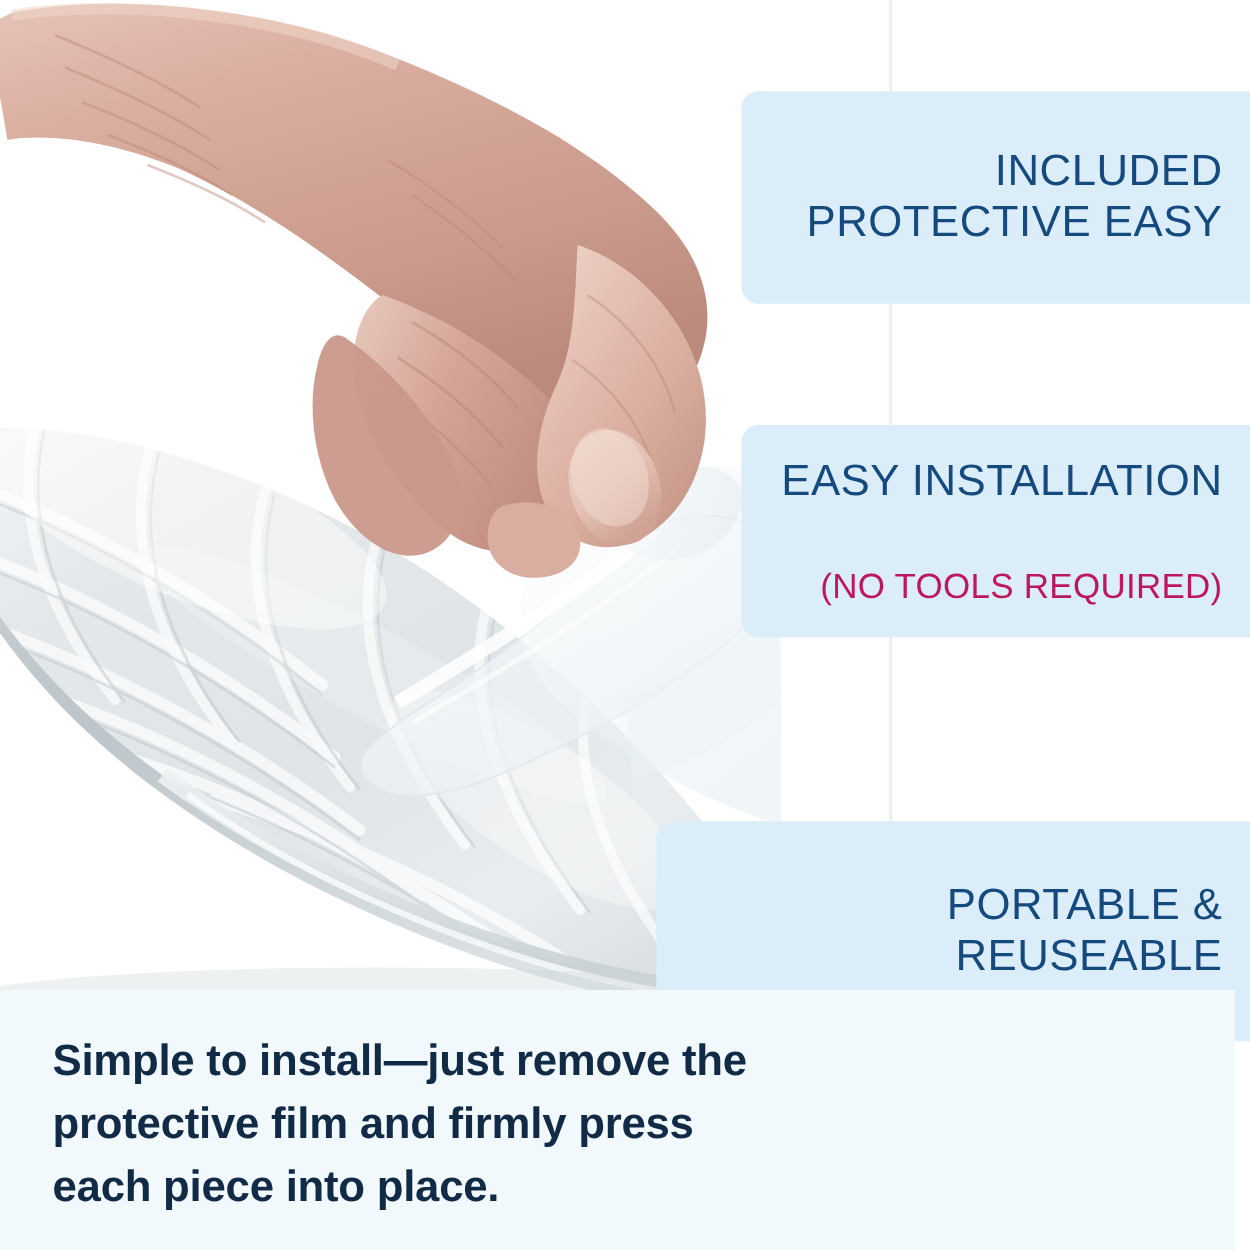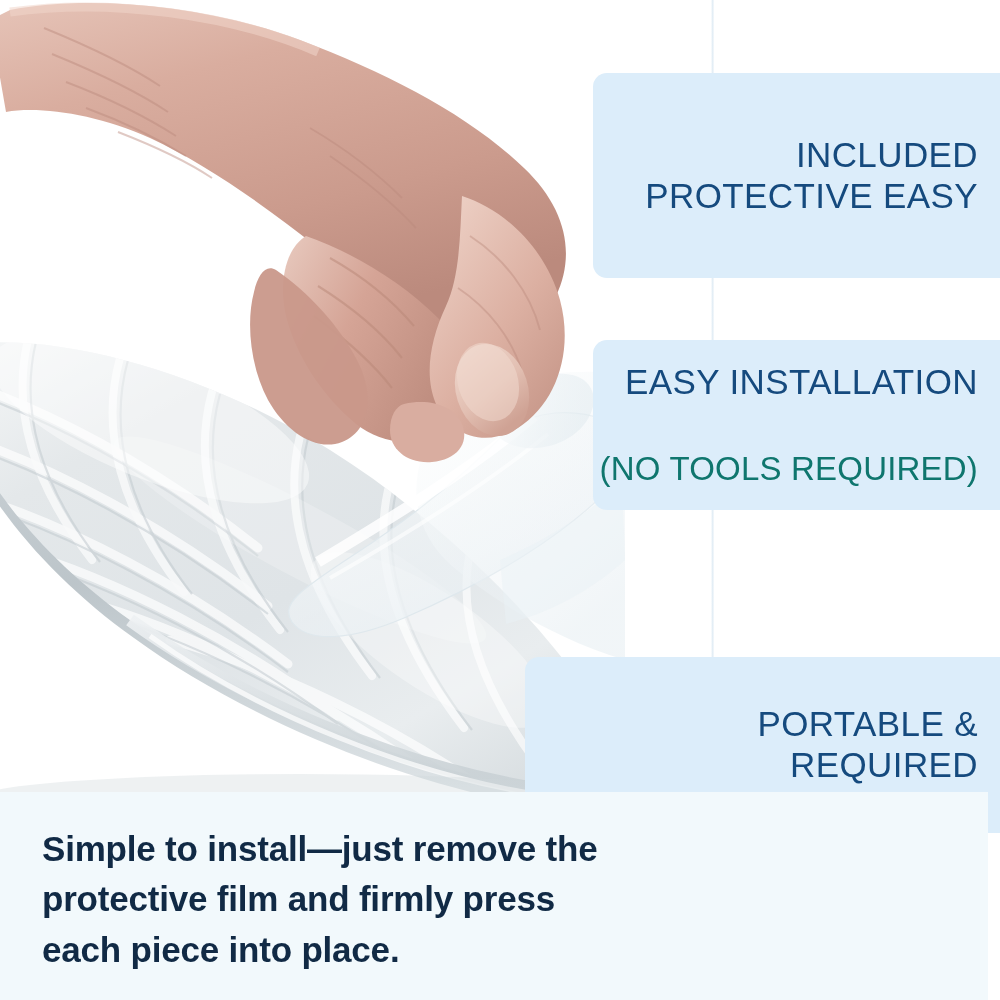--- a/index.html
+++ b/index.html
@@ -45,30 +45,30 @@
   }
   .feature-title {
     color: #154a7e;
     font-size: 35px;
     line-height: 1.17;
     letter-spacing: 0.4px;
     font-weight: 400;
     white-space: nowrap;
   }
   .feature-sub {
-    color: #0f766e;
-    font-size: 33px;
+    color: #be185d;
+    font-size: 28px;
     line-height: 1.2;
     letter-spacing: 0.2px;
     font-weight: 400;
     white-space: nowrap;
     margin-top: 2px;
   }
 
-  #panel-1 { top: 73px;  height: 205px; width: 407px; }
+  #panel-1 { top: 73px;  height: 170px; width: 407px; }
   #panel-2 { top: 340px; height: 170px; width: 407px; }
   #panel-3 { top: 657px; height: 176px; width: 475px; }
 
   
   .seam {
     position: absolute;
     top: 0;
     width: 3px;
     height: 1000px;
     background: linear-gradient(to right,
@@ -302,20 +302,20 @@
     <div class="feature-title">PROTECTIVE EASY</div>
   </div>
 
   <div class="feature-panel" id="panel-2" style="background:#dcedfa;gap:44px;">
     <div class="feature-title">EASY INSTALLATION</div>
     <div class="feature-sub">(NO TOOLS REQUIRED)</div>
   </div>
 
   <div class="feature-panel" id="panel-3" style="background:#dcedfa;">
     <div class="feature-title">PORTABLE &amp;</div>
-    <div class="feature-title">REQUIRED</div>
+    <div class="feature-title">REUSEABLE</div>
   </div>
 
   <div id="caption-band">
     <div id="caption-text">Simple to install—just remove the protective film and firmly press each piece into place.</div>
   </div>
 
 </div>
 
 </body></html>

